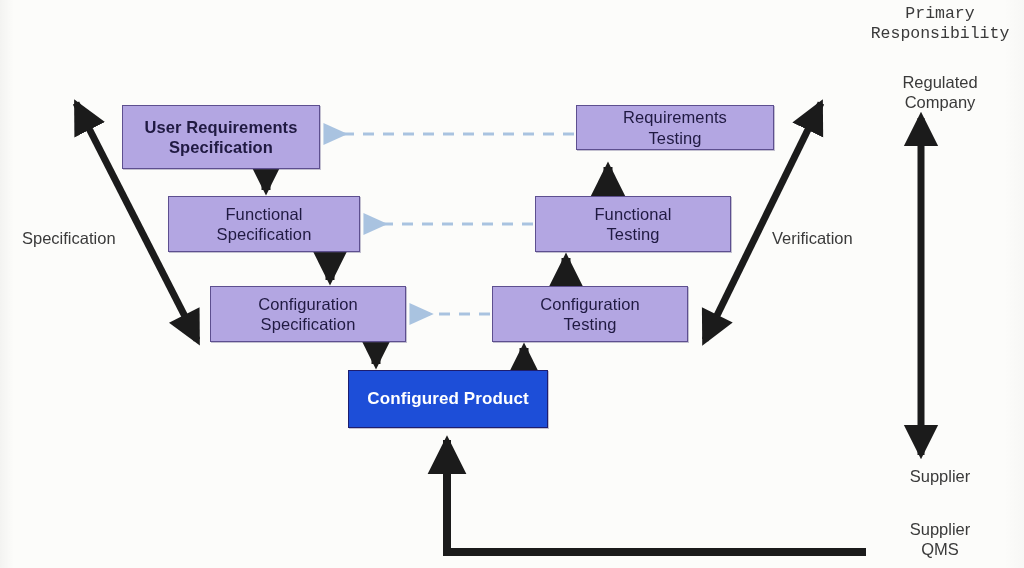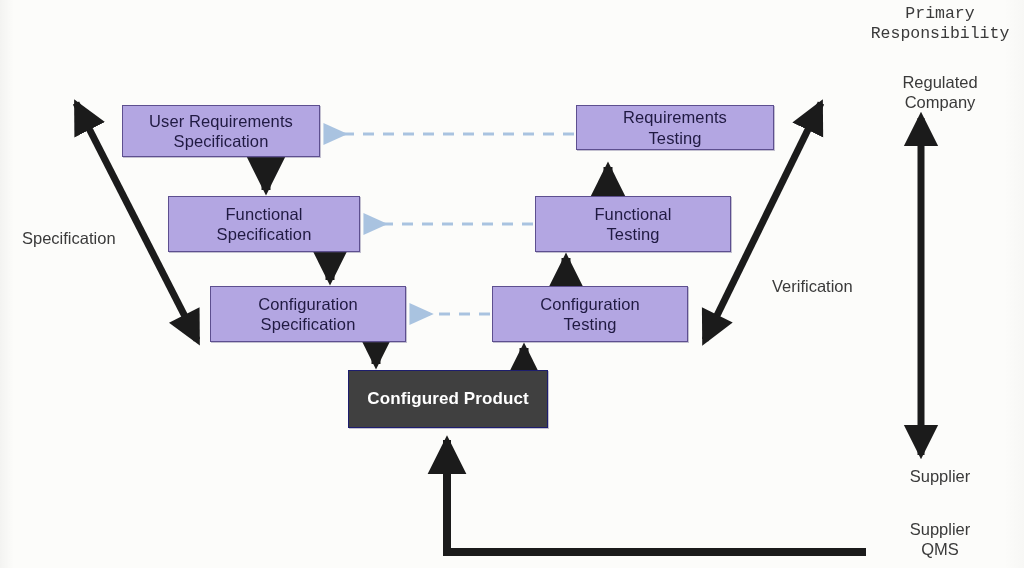--- a/index.html
+++ b/index.html
@@ -28,21 +28,21 @@
     border:1px solid #5d4f8f;
     box-shadow:1px 1px 0 rgba(90,80,130,.35);
     display:flex;align-items:center;justify-content:center;
     text-align:center;
     color:#201a42;
     font-size:16.5px;
     line-height:1.22;
     letter-spacing:.1px;
   }
   .nodebox.product{
-    background:#404040;
+    background:#1d4ed8;
     border:1px solid #1d1d6e;
     color:#ffffff;
     font-weight:bold;
     font-size:17px;
   }
   .lbl{
     position:absolute;
     color:#3a3a3a;
     font-size:16.5px;
     line-height:1.22;
@@ -116,21 +116,21 @@
 
     <g>
       <path d="M866,552 L447,552 L447,440" fill="none" stroke="#1b1b1b" stroke-width="8" stroke-linecap="butt" stroke-linejoin="miter" marker-end="url(#fatArrow)"></path>
     </g>
 
     <g>
       <line x1="921" y1="118" x2="921" y2="455" stroke="#1b1b1b" stroke-width="7" marker-end="url(#fatArrow)" marker-start="url(#fatArrowStart)"></line>
     </g>
   </svg>
 
-  <div class="nodebox" style="left:122px;top:105px;width:198px;height:52px;">
+  <div class="nodebox" style="left:122px;top:105px;width:198px;height:64px;font-weight:bold;">
     <span>
       <span>User Requirements</span><br>
       <span>Specification</span>
     </span>
   </div>
 
   <div class="nodebox" style="left:168px;top:196px;width:192px;height:56px;">
     <span>
       <span>Functional</span><br>
       <span>Specification</span>
@@ -164,21 +164,21 @@
       <span>Testing</span>
     </span>
   </div>
 
   <div class="nodebox product" style="left:348px;top:370px;width:200px;height:58px;">
     <span>Configured Product</span>
   </div>
 
   <div class="lbl" style="left:22px;top:228px;width:132px;text-align:left;">Specification</div>
 
-  <div class="lbl" style="left:772px;top:228px;width:132px;text-align:left;margin-top:48px;">Verification</div>
+  <div class="lbl" style="left:772px;top:228px;width:132px;text-align:left;">Verification</div>
 
 
   <div class="lbl multi" style="left:856px;top:4px;width:168px;font-family:Liberation Mono, monospace;">
     <span>Primary</span><br>
     <span>Responsibility</span>
   </div>
 
   <div class="lbl multi" style="left:856px;top:72px;width:168px;">
     <span>Regulated</span><br>
     <span>Company</span>

